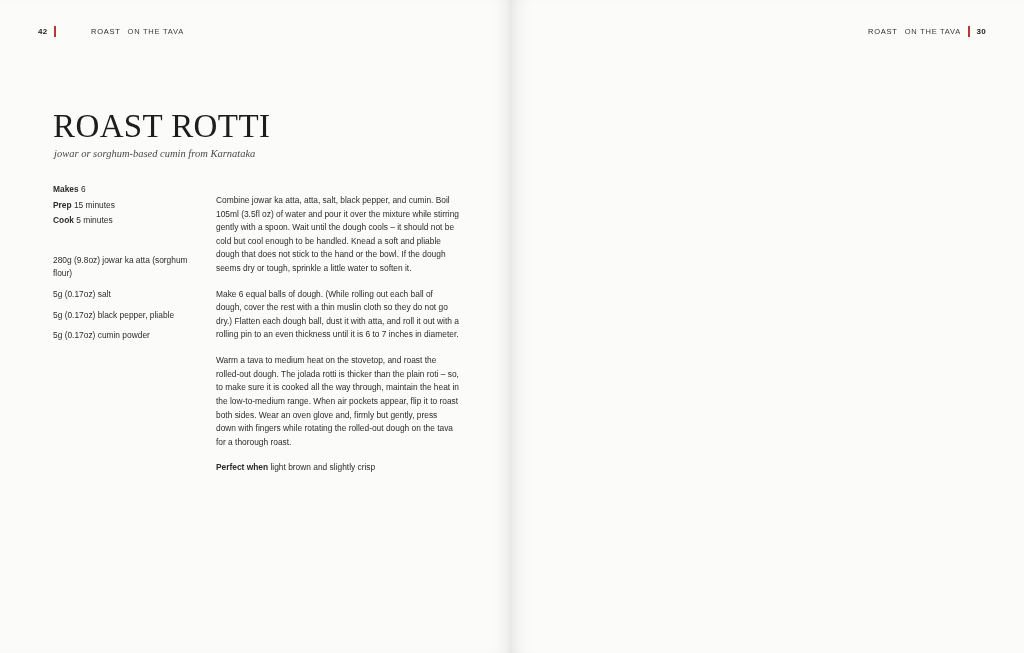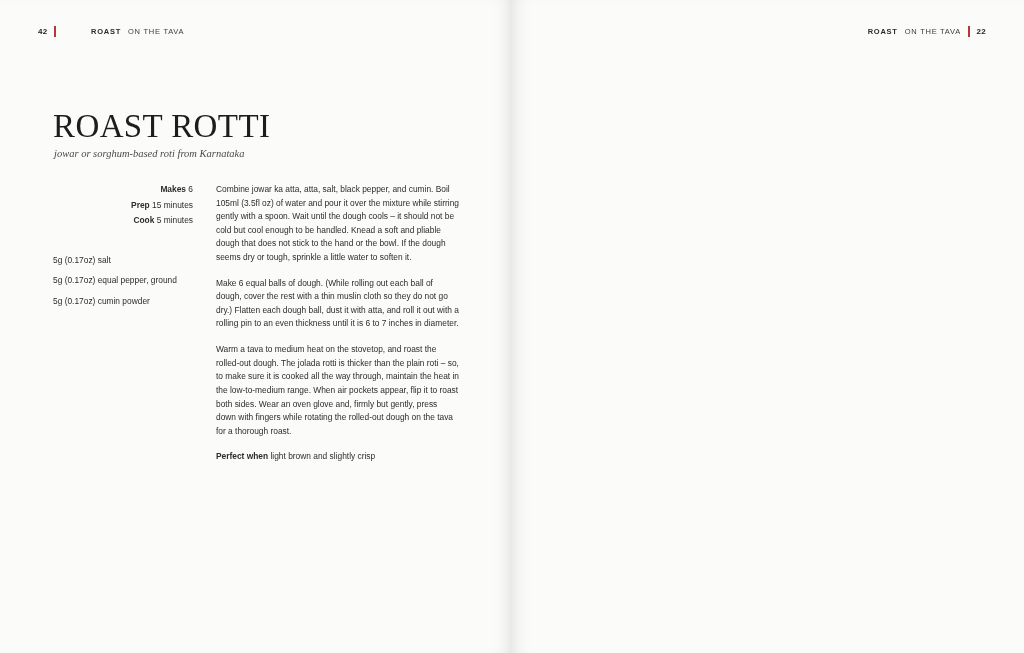--- a/index.html
+++ b/index.html
@@ -58,21 +58,21 @@
     letter-spacing: 0.03em;
     color: #222;
   }
   .rule {
     width: 1.6px;
     height: 11px;
     background: #b23a2e;
     display: inline-block;
   }
   .runhead .bold {
-    font-weight: bold;
+    font-weight: normal;
     letter-spacing: 0.1em;
     padding-left: 28px;
   }
   .runhead .light {
     font-weight: normal;
     letter-spacing: 0.1em;
     color: #3a3a3a;
   }
 
   
@@ -98,27 +98,27 @@
   
   .col {
     position: absolute;
     font-size: 8.4px;
     line-height: 1.62;
     color: #2c2c2c;
   }
   .col-meta-left { left: 53px; top: 183px; width: 140px; }
   .col-body-left { left: 216px; top: 183px; width: 243px; }
 
-  .meta-line { margin: 0 0 2px 0; text-align: right; }
+  .meta-line { margin: 0 0 2px 0; }
   .meta-line b { font-weight: bold; }
   .ing-block { margin-top: 26px; }
   .ing-line { margin: 0 0 7px 0; }
 
   .col-body-left p, .col-body-right p {
-    margin: 0 0 12px 0;
+    margin: 11px 0 12px 0;
     text-align: left;
   }
   .col-body-left p:last-child, .col-body-right p:last-child {
     margin-bottom: 0;
   }
   .perfect b { font-weight: bold; text-align: center; }
 </style>
 </head>
 <body>
 
@@ -127,39 +127,40 @@
   <div class="page page-left">
 
     <div class="runhead runhead-left">
       <span class="folio">42</span>
       <span class="rule"></span>
       <span class="bold">ROAST</span>
       <span class="light">ON THE TAVA</span>
     </div>
 
     <div class="recipe-title title-left">ROAST ROTTI</div>
-    <div class="recipe-sub sub-left">jowar or sorghum-based roti from Karnataka</div>
+    <div class="recipe-sub sub-left">jowar or sorghum-based cumin from Karnataka</div>
 
     <div class="col col-meta-left">
       <p class="meta-line">
         <b>Makes</b>
         <span>6</span>
       </p>
       <p class="meta-line">
         <b>Prep</b>
         <span>15 minutes</span>
       </p>
       <p class="meta-line">
         <b>Cook</b>
         <span>5 minutes</span>
       </p>
 
       <div class="ing-block">
+        <p class="ing-line">280g (9.8oz) jowar ka atta (sorghum flour)</p>
         <p class="ing-line">5g (0.17oz) salt</p>
-        <p class="ing-line">5g (0.17oz) equal pepper, ground</p>
+        <p class="ing-line">5g (0.17oz) black pepper, pliable</p>
         <p class="ing-line">5g (0.17oz) cumin powder</p>
       </div>
     </div>
 
     <div class="col col-body-left">
       <p>Combine jowar ka atta, atta, salt, black pepper, and cumin. Boil 105ml (3.5fl oz) of water and pour it over the mixture while stirring gently with a spoon. Wait until the dough cools – it should not be cold but cool enough to be handled. Knead a soft and pliable dough that does not stick to the hand or the bowl. If the dough seems dry or tough, sprinkle a little water to soften it.</p>
       <p>Make 6 equal balls of dough. (While rolling out each ball of dough, cover the rest with a thin muslin cloth so they do not go dry.) Flatten each dough ball, dust it with atta, and roll it out with a rolling pin to an even thickness until it is 6 to 7 inches in diameter.</p>
       <p>Warm a tava to medium heat on the stovetop, and roast the rolled-out dough. The jolada rotti is thicker than the plain roti – so, to make sure it is cooked all the way through, maintain the heat in the low-to-medium range. When air pockets appear, flip it to roast both sides. Wear an oven glove and, firmly but gently, press down with fingers while rotating the rolled-out dough on the tava for a thorough roast.</p>
       <p class="perfect">
         <b>Perfect when</b>
@@ -167,18 +168,18 @@
       </p>
     </div>
   </div>
 
   <div class="page page-right">
 
     <div class="runhead runhead-right">
       <span class="bold">ROAST</span>
       <span class="light">ON THE TAVA</span>
       <span class="rule"></span>
-      <span class="folio">22</span>
+      <span class="folio">30</span>
     </div>
 
   </div>
 
 </div>
 
 </body></html>

